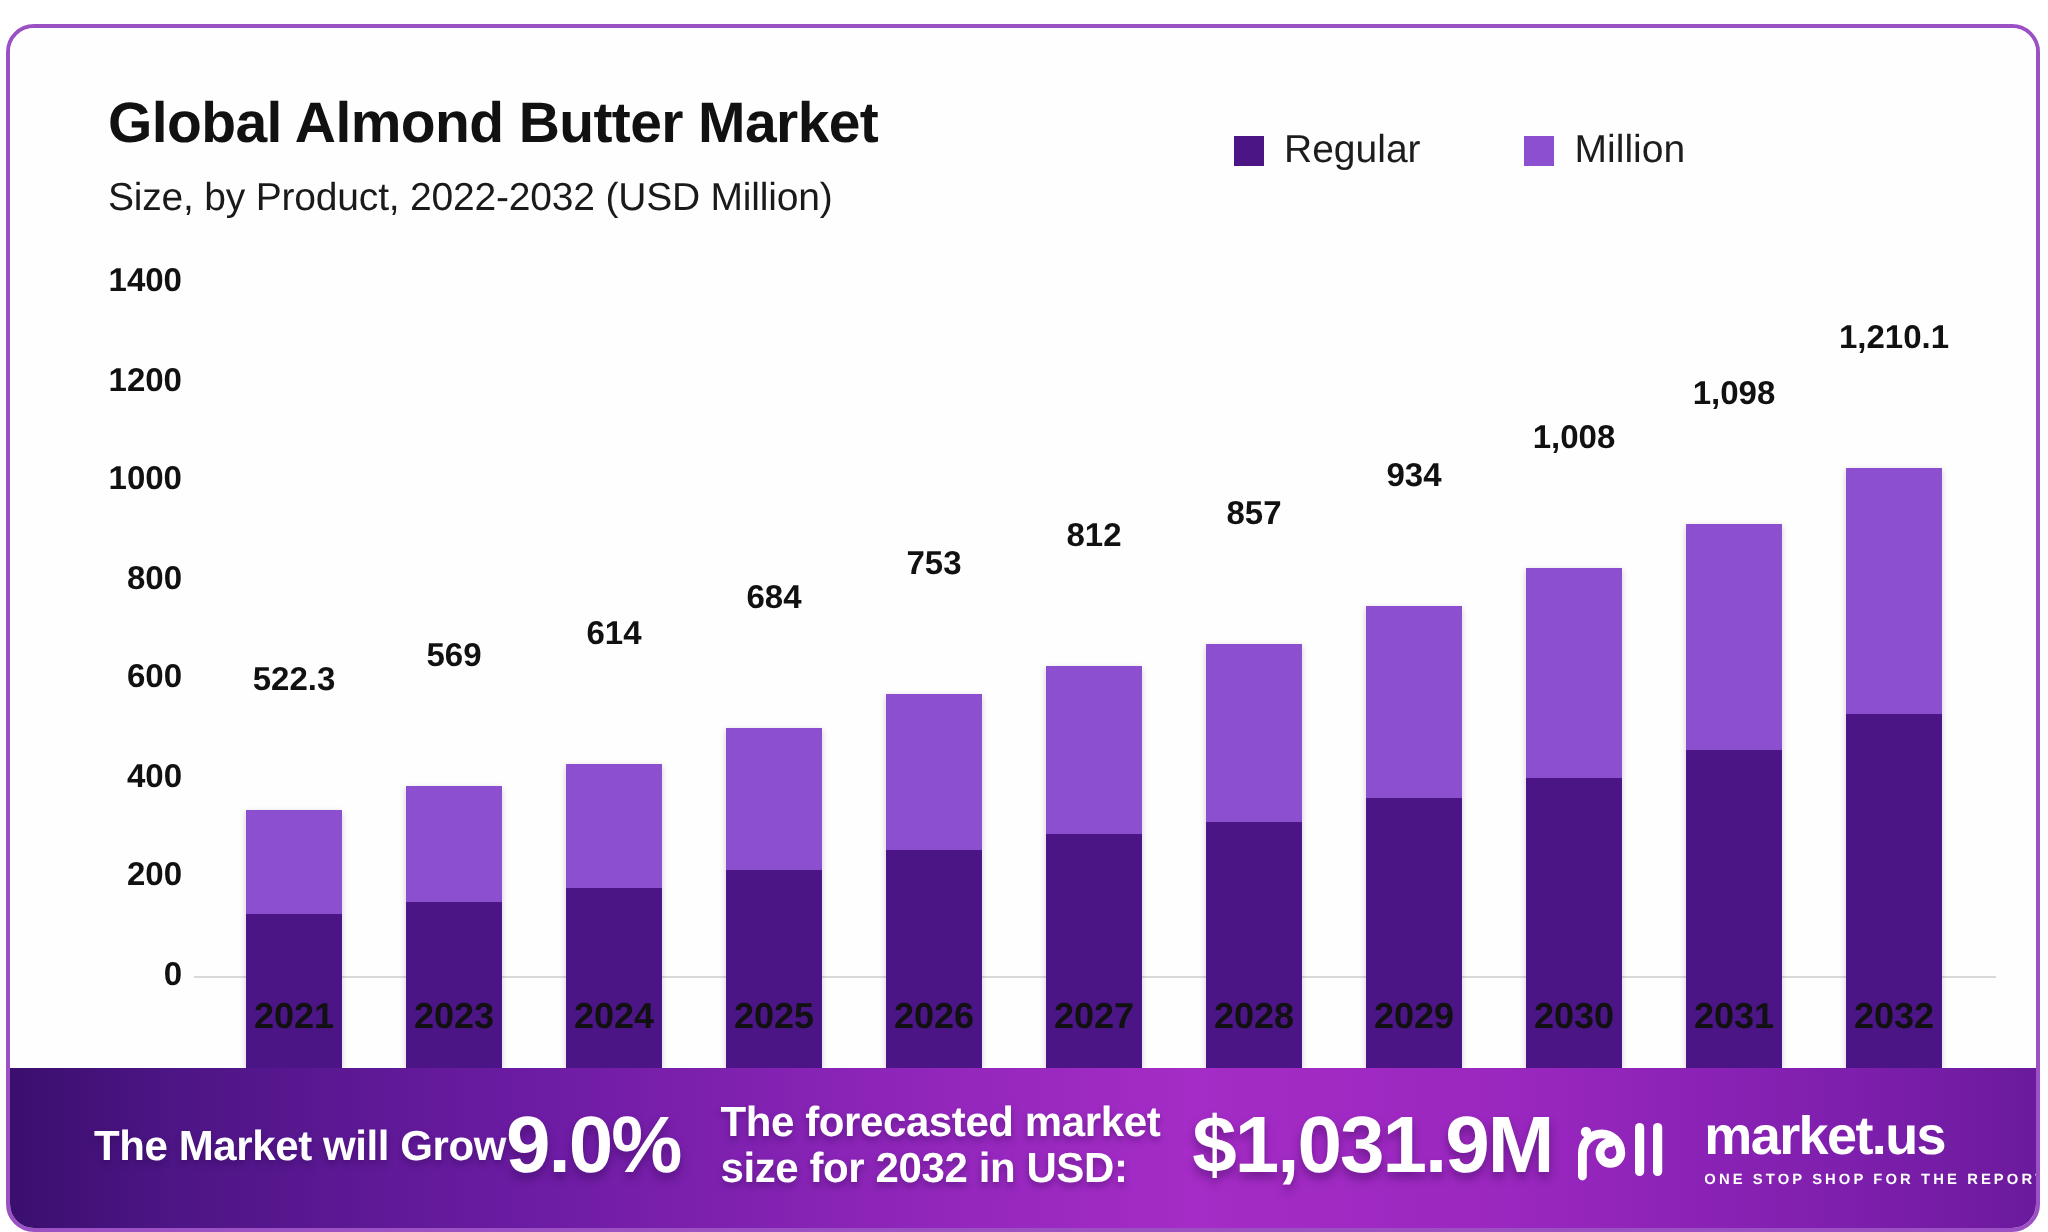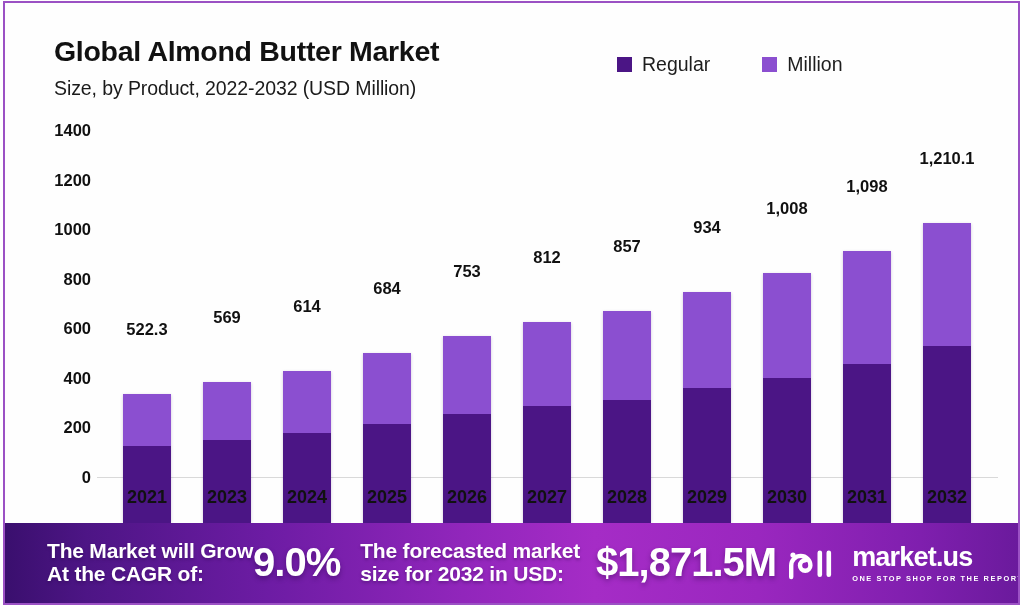--- a/index.html
+++ b/index.html
@@ -16,26 +16,26 @@
     position: relative;
     width: 1024px;
     height: 616px;
     overflow: hidden;
     background: #ffffff;
   }
   
   .card {
     position: absolute;
     left: 3px;
-    top: 1px;
+    top: 12px;
     width: 1017px;
     height: 604px;
     box-sizing: border-box;
     border: 2px solid #9b51c4;
-    border-radius: 0;
+    border-radius: 14px;
     background: #ffffff;
     overflow: hidden;
   }
   .plot-area-bg {
     position: absolute;
     left: 0; top: 0; right: 0;
     height: 520px;
     background: #fefefe;
   }
   
@@ -357,28 +357,27 @@
           <div class="x-tick" style="left: 570px;">2029</div>
           <div class="x-tick" style="left: 650px;">2030</div>
           <div class="x-tick" style="left: 730px;">2031</div>
           <div class="x-tick" style="left: 810px;">2032</div>
         </div>
     </div>
 
     <div class="footer">
       <div class="footer-text f-label fg-cagr-label">
         <div>The Market will Grow</div>
-        <div>At the CAGR of:</div>
       </div>
       <div class="footer-text f-big fg-cagr-value">9.0%</div>
       <div class="footer-text f-label fg-fc-label">
         <div>The forecasted market</div>
         <div>size for 2032 in USD:</div>
       </div>
-      <div class="footer-text f-big fg-fc-value">$1,871.5M</div>
+      <div class="footer-text f-big fg-fc-value">$1,031.9M</div>
 
       <div class="brand">
         <svg class="brand-mark" width="52" height="34" viewBox="0 0 52 34" aria-hidden="true">
           <circle cx="5" cy="9" r="2.6" fill="#ffffff"></circle>
           <path d="M3.2 31 L3.2 19.5 A9.6 9.6 0 0 1 12.8 9.9 A9.6 9.6 0 0 1 22.4 19.5 A5.2 5.2 0 0 1 17.2 24.7 A5.2 5.2 0 0 1 12 19.5 A5.2 5.2 0 0 1 17.2 14.3" fill="none" stroke="#ffffff" stroke-width="4.4" stroke-linecap="round"></path>
           <rect x="29.5" y="4.5" width="4.6" height="26.5" rx="2.3" fill="#ffffff"></rect>
           <rect x="38.5" y="4.5" width="4.6" height="26.5" rx="2.3" fill="#ffffff"></rect>
         </svg>
         <div>
           <div class="brand-word">market.us</div>

